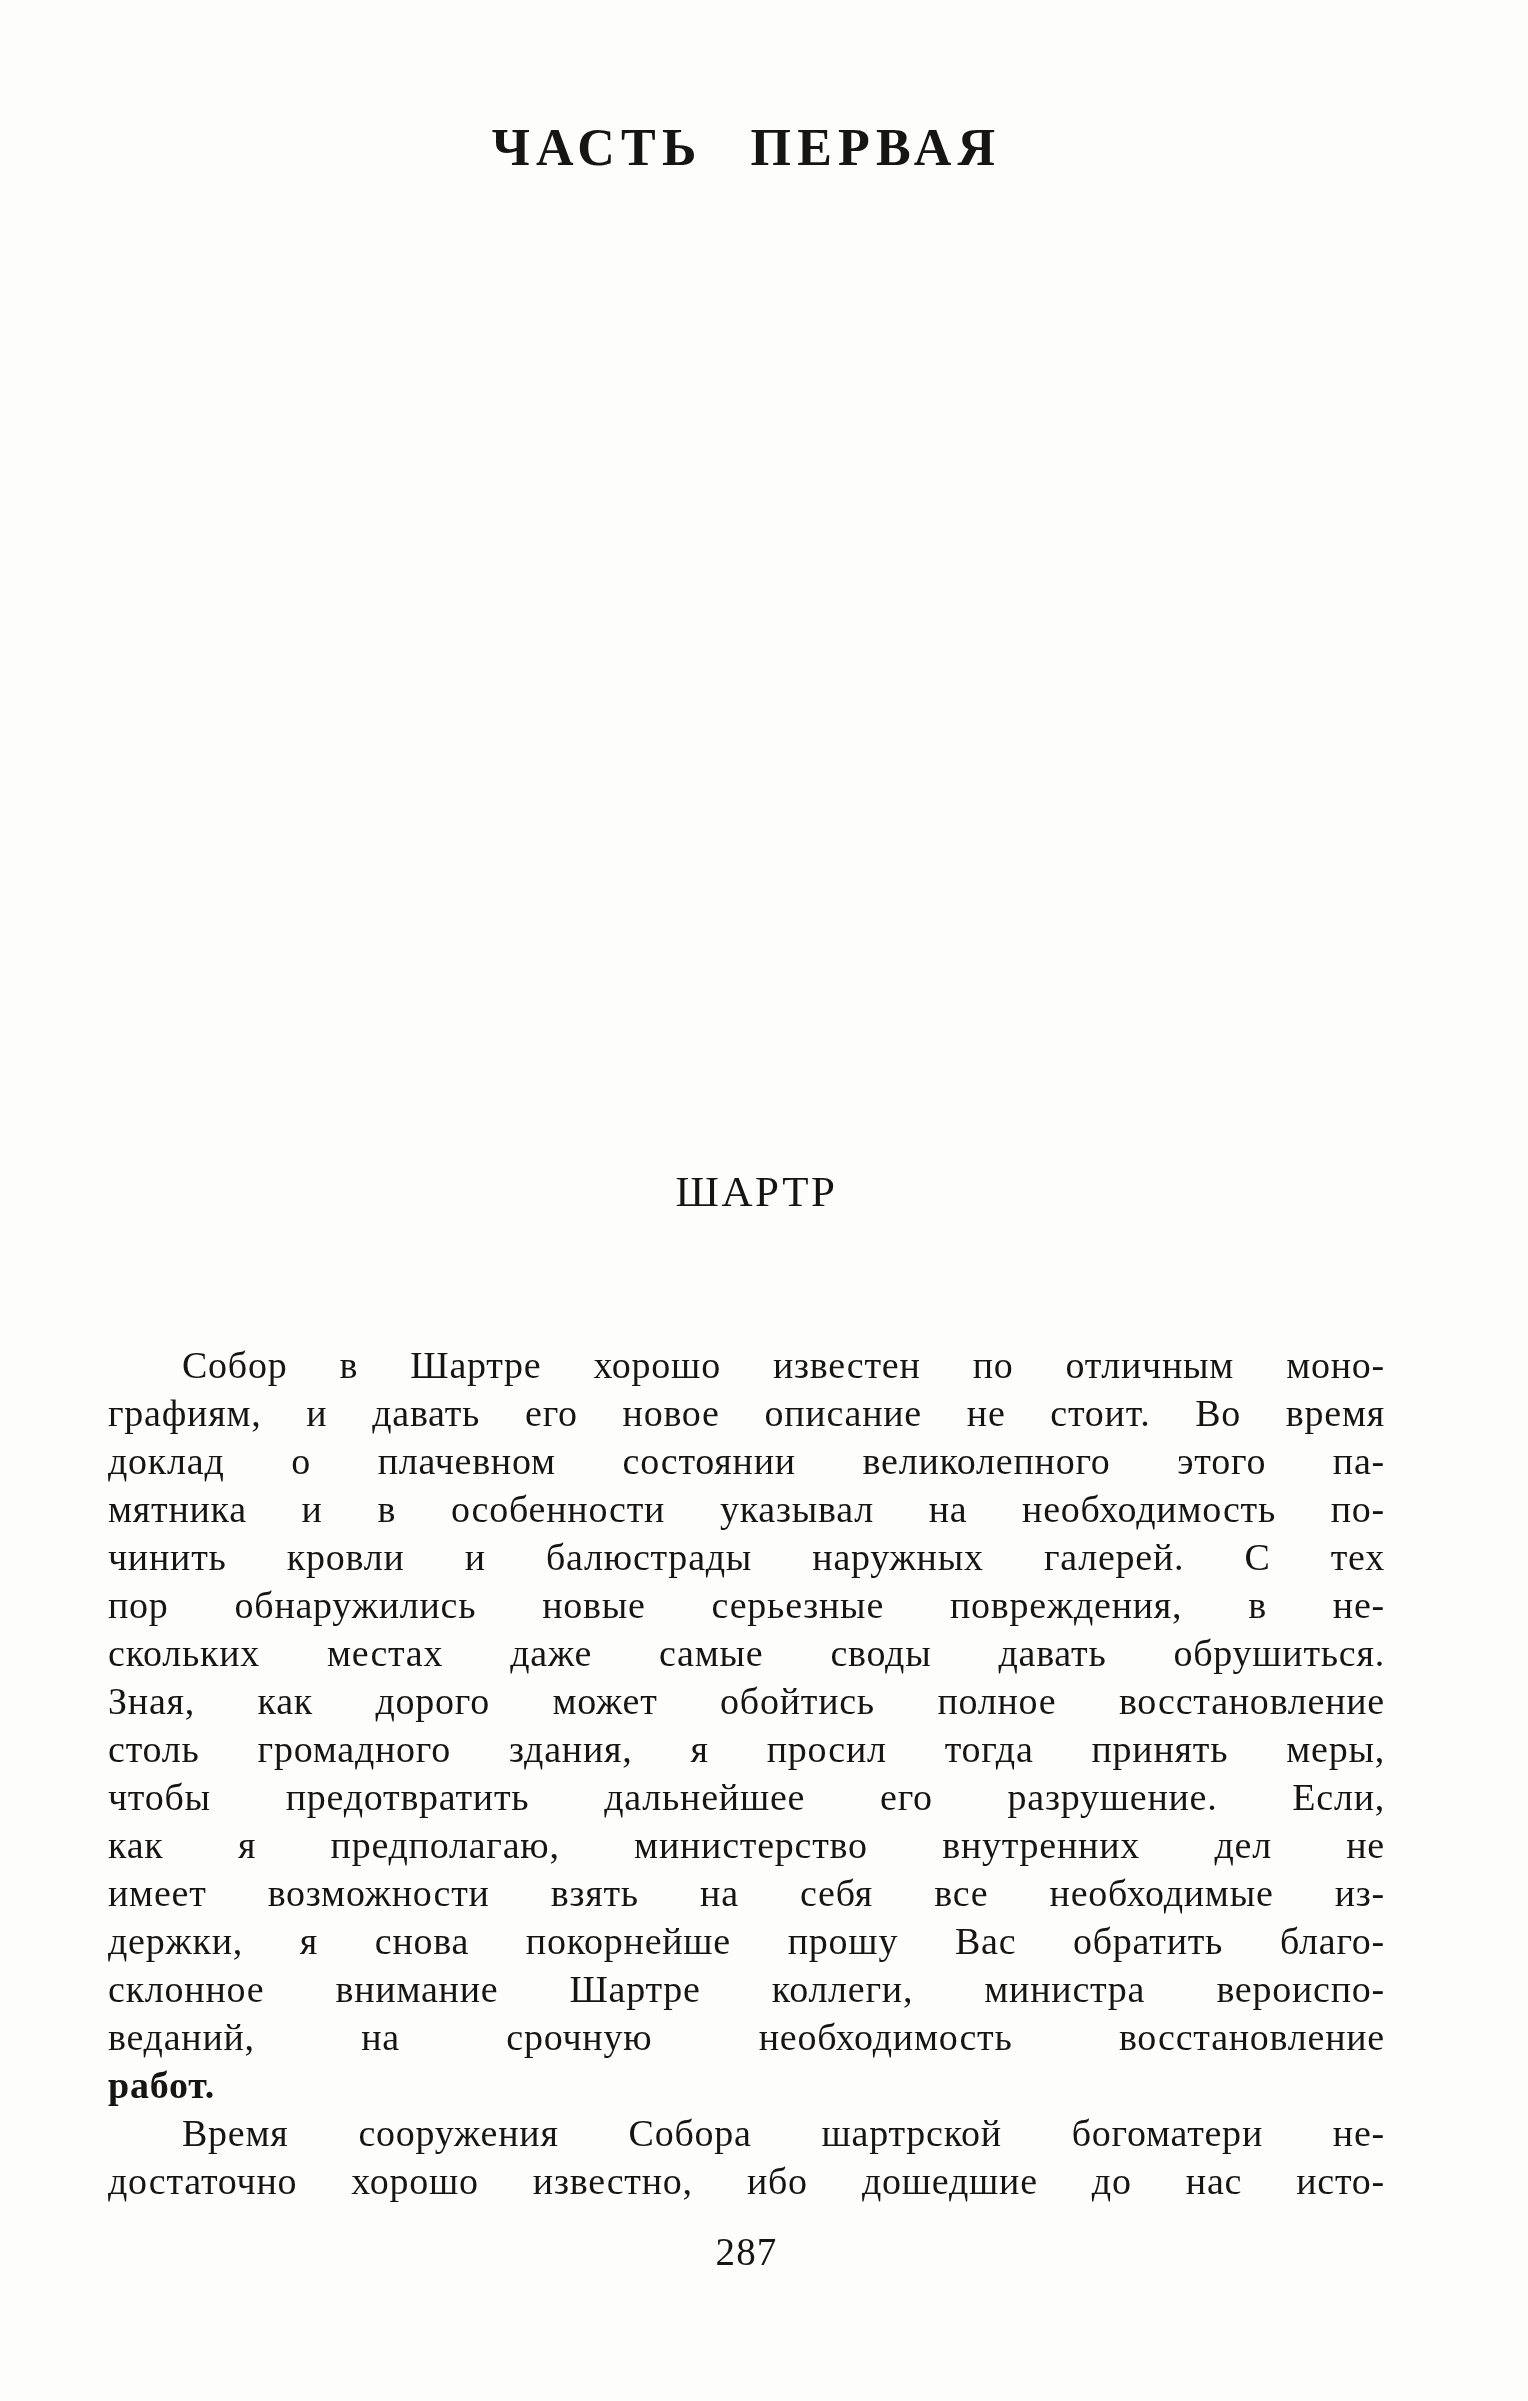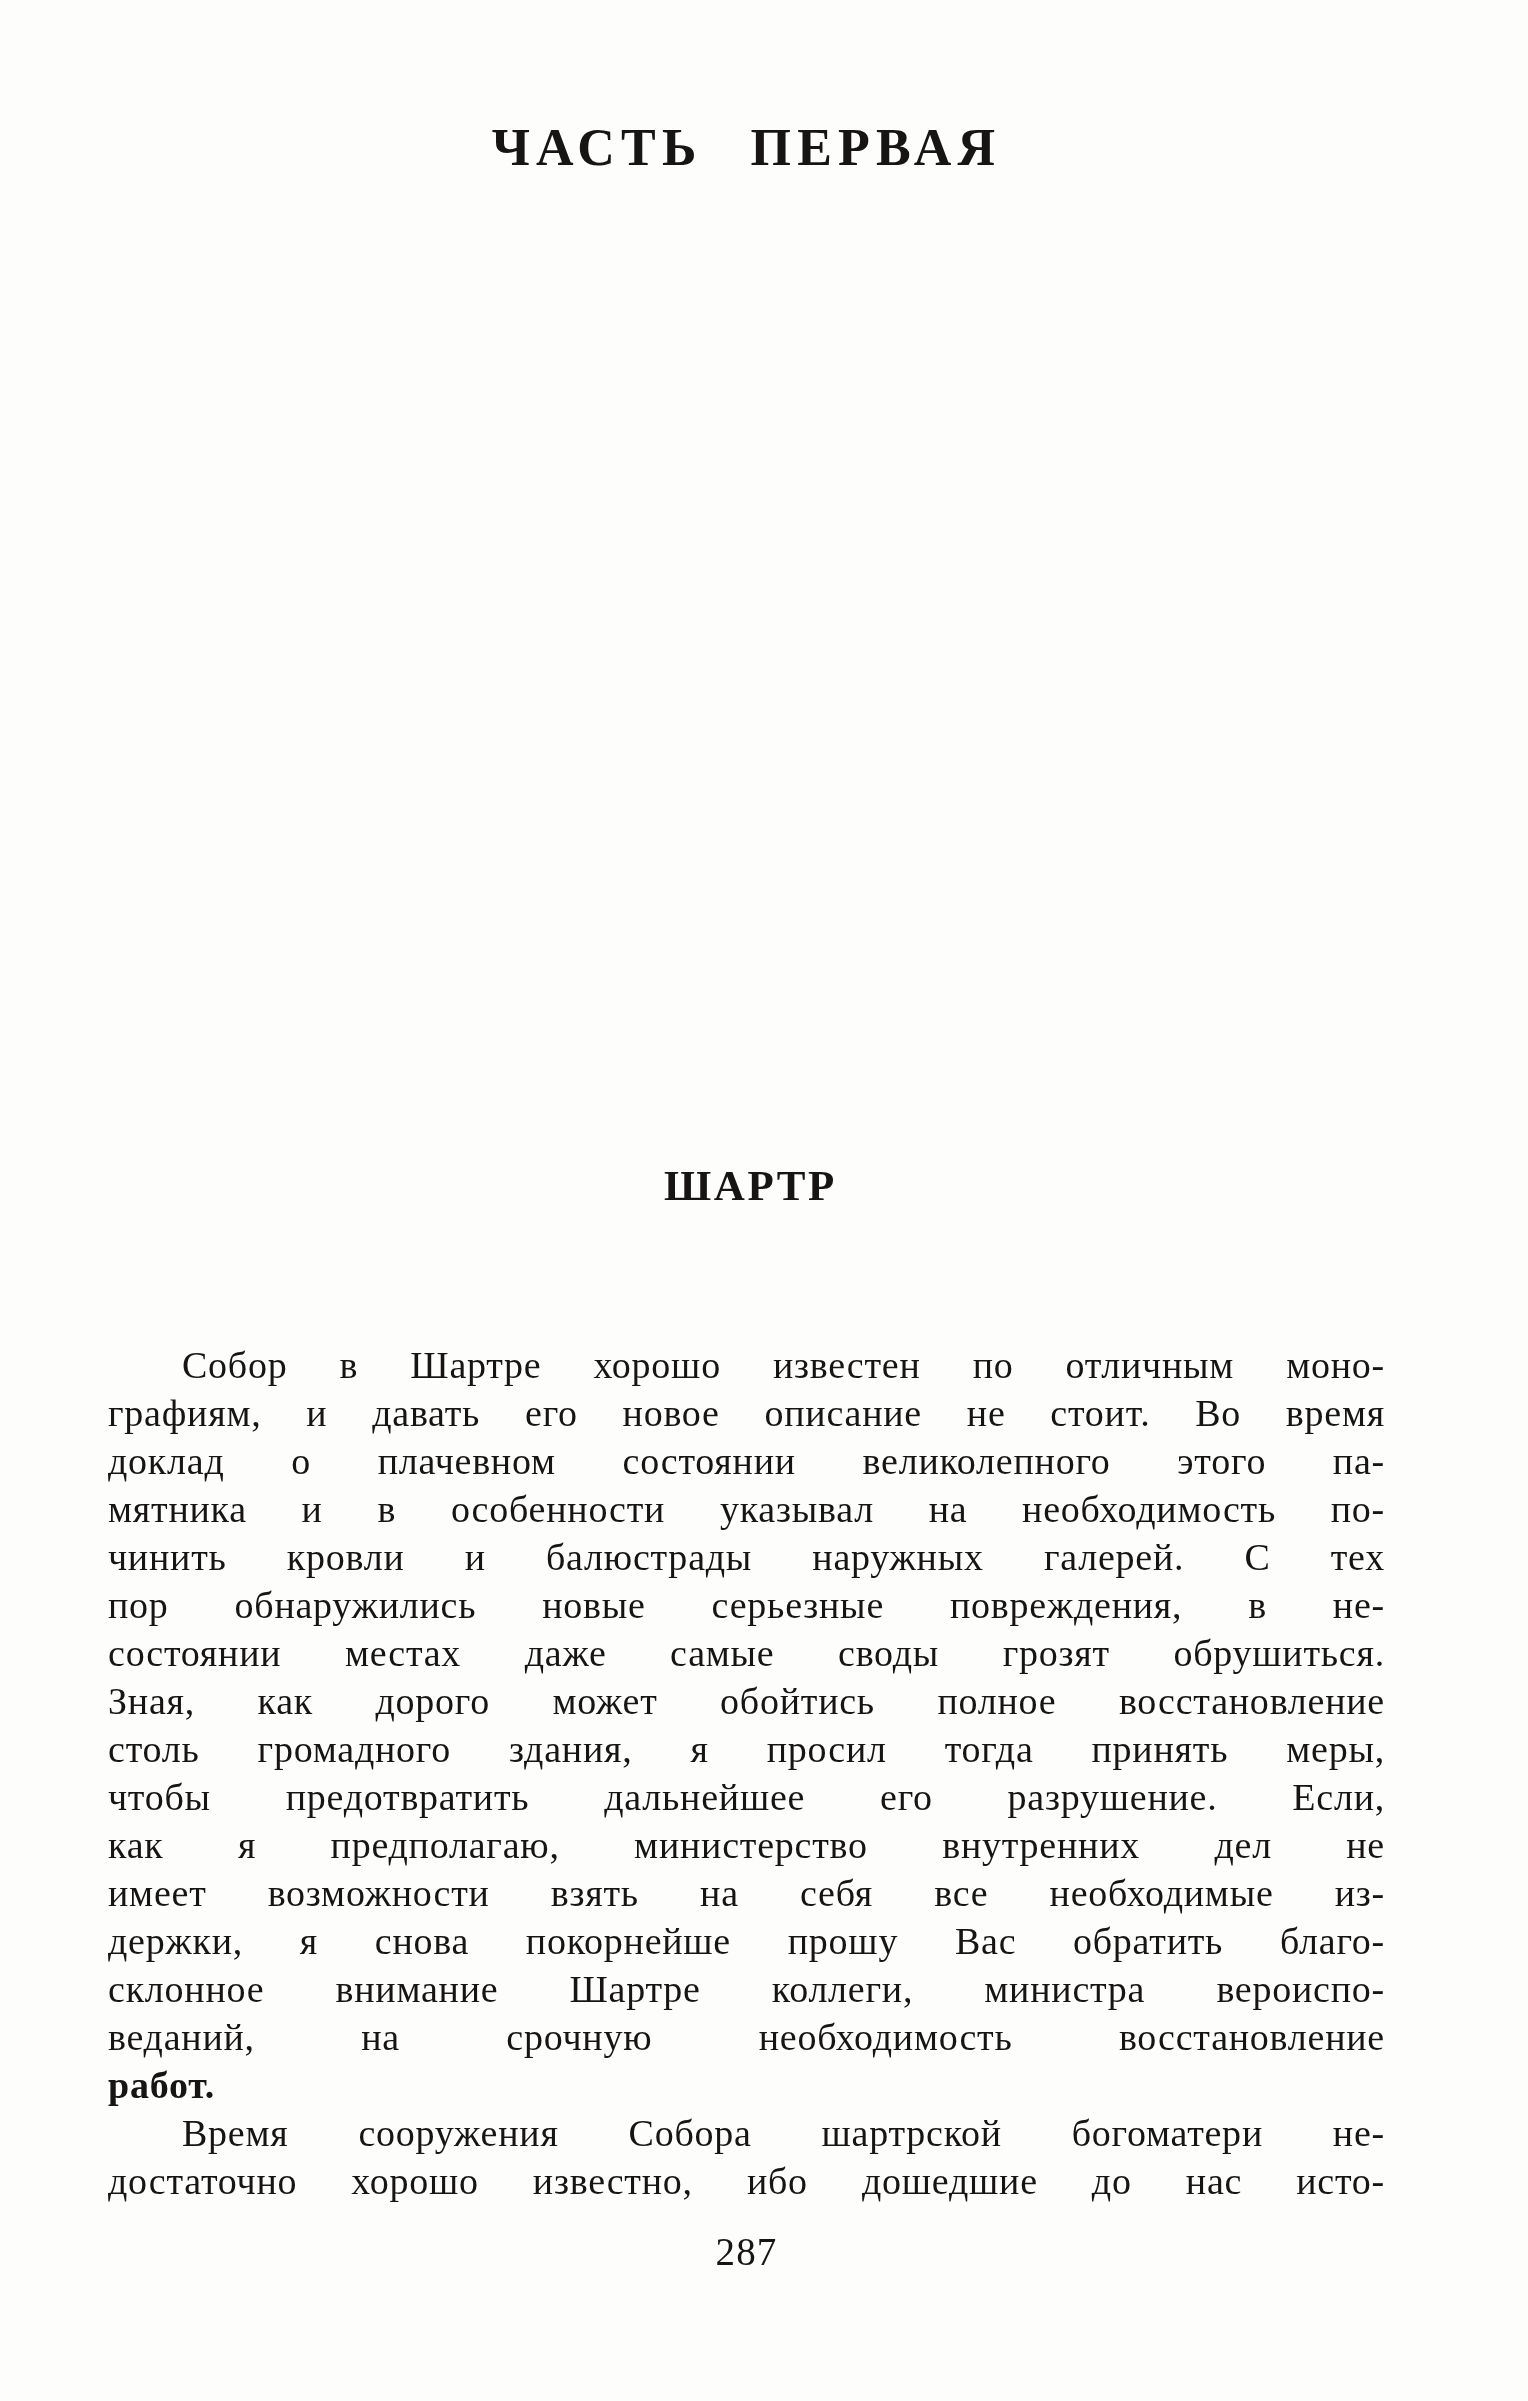--- a/index.html
+++ b/index.html
@@ -33,23 +33,23 @@
     margin: 0;
     font-family: Liberation Serif, serif;
   }
   .chapter-heading {
     position: absolute;
     top: 1157px;
     left: 108px;
     width: 1277px;
     text-align: center;
     font-size: 43px;
-    font-weight: bold;
+    font-weight: normal;
     letter-spacing: 0.06em;
-    margin: 4px;
+    margin: 10px;
   }
   .text-block {
     position: absolute;
     top: 1341px;
     left: 108px;
     width: 1277px;
     font-size: 38px;
     line-height: 48px;
     letter-spacing: 0.02em;
   }
@@ -82,21 +82,21 @@
 
   <h2 class="chapter-heading">ШАРТР</h2>
 
   <div class="text-block" id="body-text">
       <div class="line indent">Собор в Шартре хорошо известен по отличным моно-</div>
       <div class="line">графиям, и давать его новое описание не стоит. Во время</div>
       <div class="line">доклад о плачевном состоянии великолепного этого па-</div>
       <div class="line">мятника и в особенности указывал на необходимость по-</div>
       <div class="line">чинить кровли и балюстрады наружных галерей. С тех</div>
       <div class="line">пор обнаружились новые серьезные повреждения, в не-</div>
-      <div class="line">состоянии местах даже самые своды грозят обрушиться.</div>
+      <div class="line">скольких местах даже самые своды давать обрушиться.</div>
       <div class="line">Зная, как дорого может обойтись полное восстановление</div>
       <div class="line">столь громадного здания, я просил тогда принять меры,</div>
       <div class="line">чтобы предотвратить дальнейшее его разрушение. Если,</div>
       <div class="line">как я предполагаю, министерство внутренних дел не</div>
       <div class="line">имеет возможности взять на себя все необходимые из-</div>
       <div class="line">держки, я снова покорнейше прошу Вас обратить благо-</div>
       <div class="line">склонное внимание Шартре коллеги, министра вероиспо-</div>
       <div class="line">веданий, на срочную необходимость восстановление</div>
       <div class="line no-just">работ.</div>
       <div class="line indent">Время сооружения Собора шартрской богоматери не-</div>

